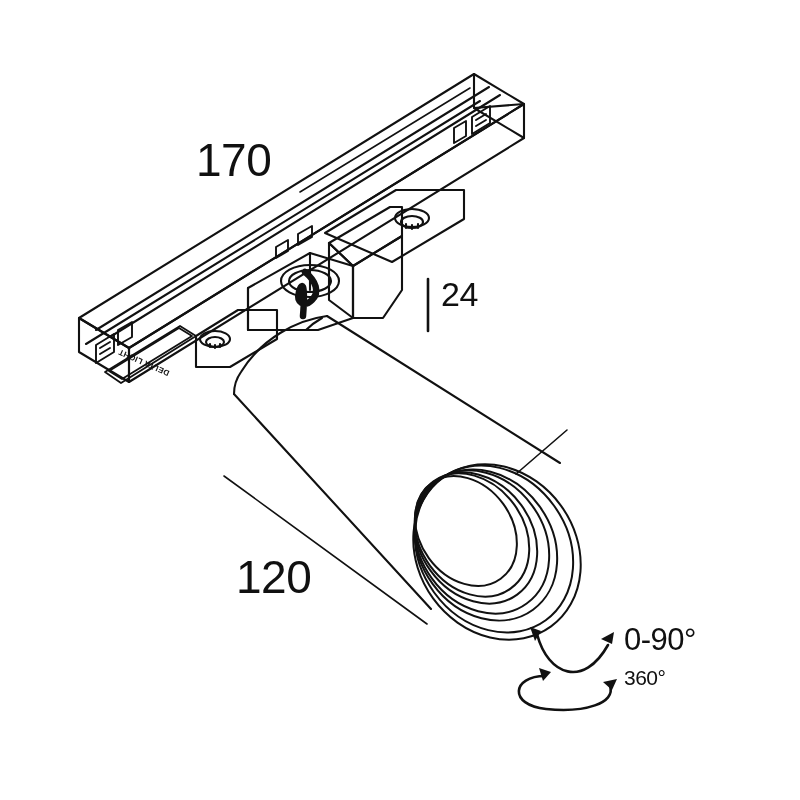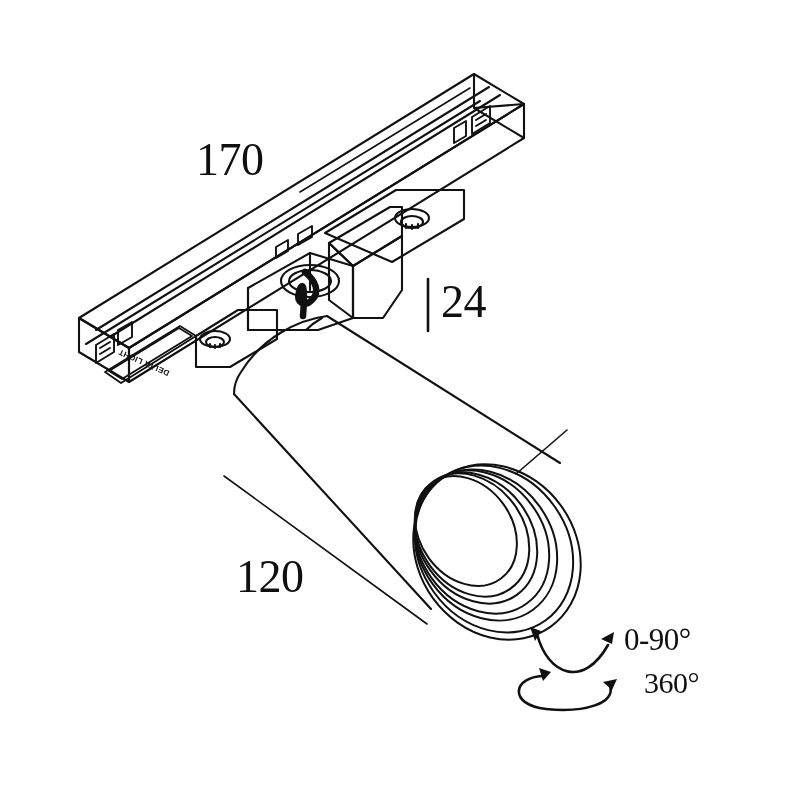--- a/index.html
+++ b/index.html
@@ -16,32 +16,32 @@
     font-family: "Liberation Sans", sans-serif;
   }
   #drawing {
     position: absolute;
     left: 0; top: 0;
     width: 800px;
     height: 800px;
   }
   .dim-label {
     position: absolute;
-    font-family: Liberation Serif, serif;
+    font-family: Liberation Sans, sans-serif;
     font-weight: 400;
     color: #101010;
     white-space: nowrap;
     letter-spacing: -0.5px;
   }
   #label-170 { left: 196px; top: 133px; font-size: 46px; }
-  #label-24  { left: 441px; top: 275px; font-size: 46px; }
+  #label-24  { left: 441px; top: 275px; font-size: 34px; }
   #label-d52 { left: 569px; top: 423px; font-size: 46px; }
   #label-120 { left: 236px; top: 550px; font-size: 46px; }
   #label-090 { left: 624px; top: 622px; font-size: 31px; text-align: center; }
-  #label-360 { left: 624px; top: 666px; font-size: 30px; margin-left: 20px; }
+  #label-360 { left: 624px; top: 666px; font-size: 21px; }
   .brandtxt {
     position: absolute;
     left: 112px; top: 358px;
     width: 64px;
     font-size: 8px;
     font-weight: 700;
     letter-spacing: 0.3px;
     color: #111;
     transform: rotate(-156deg);
     transform-origin: 50% 50%;

